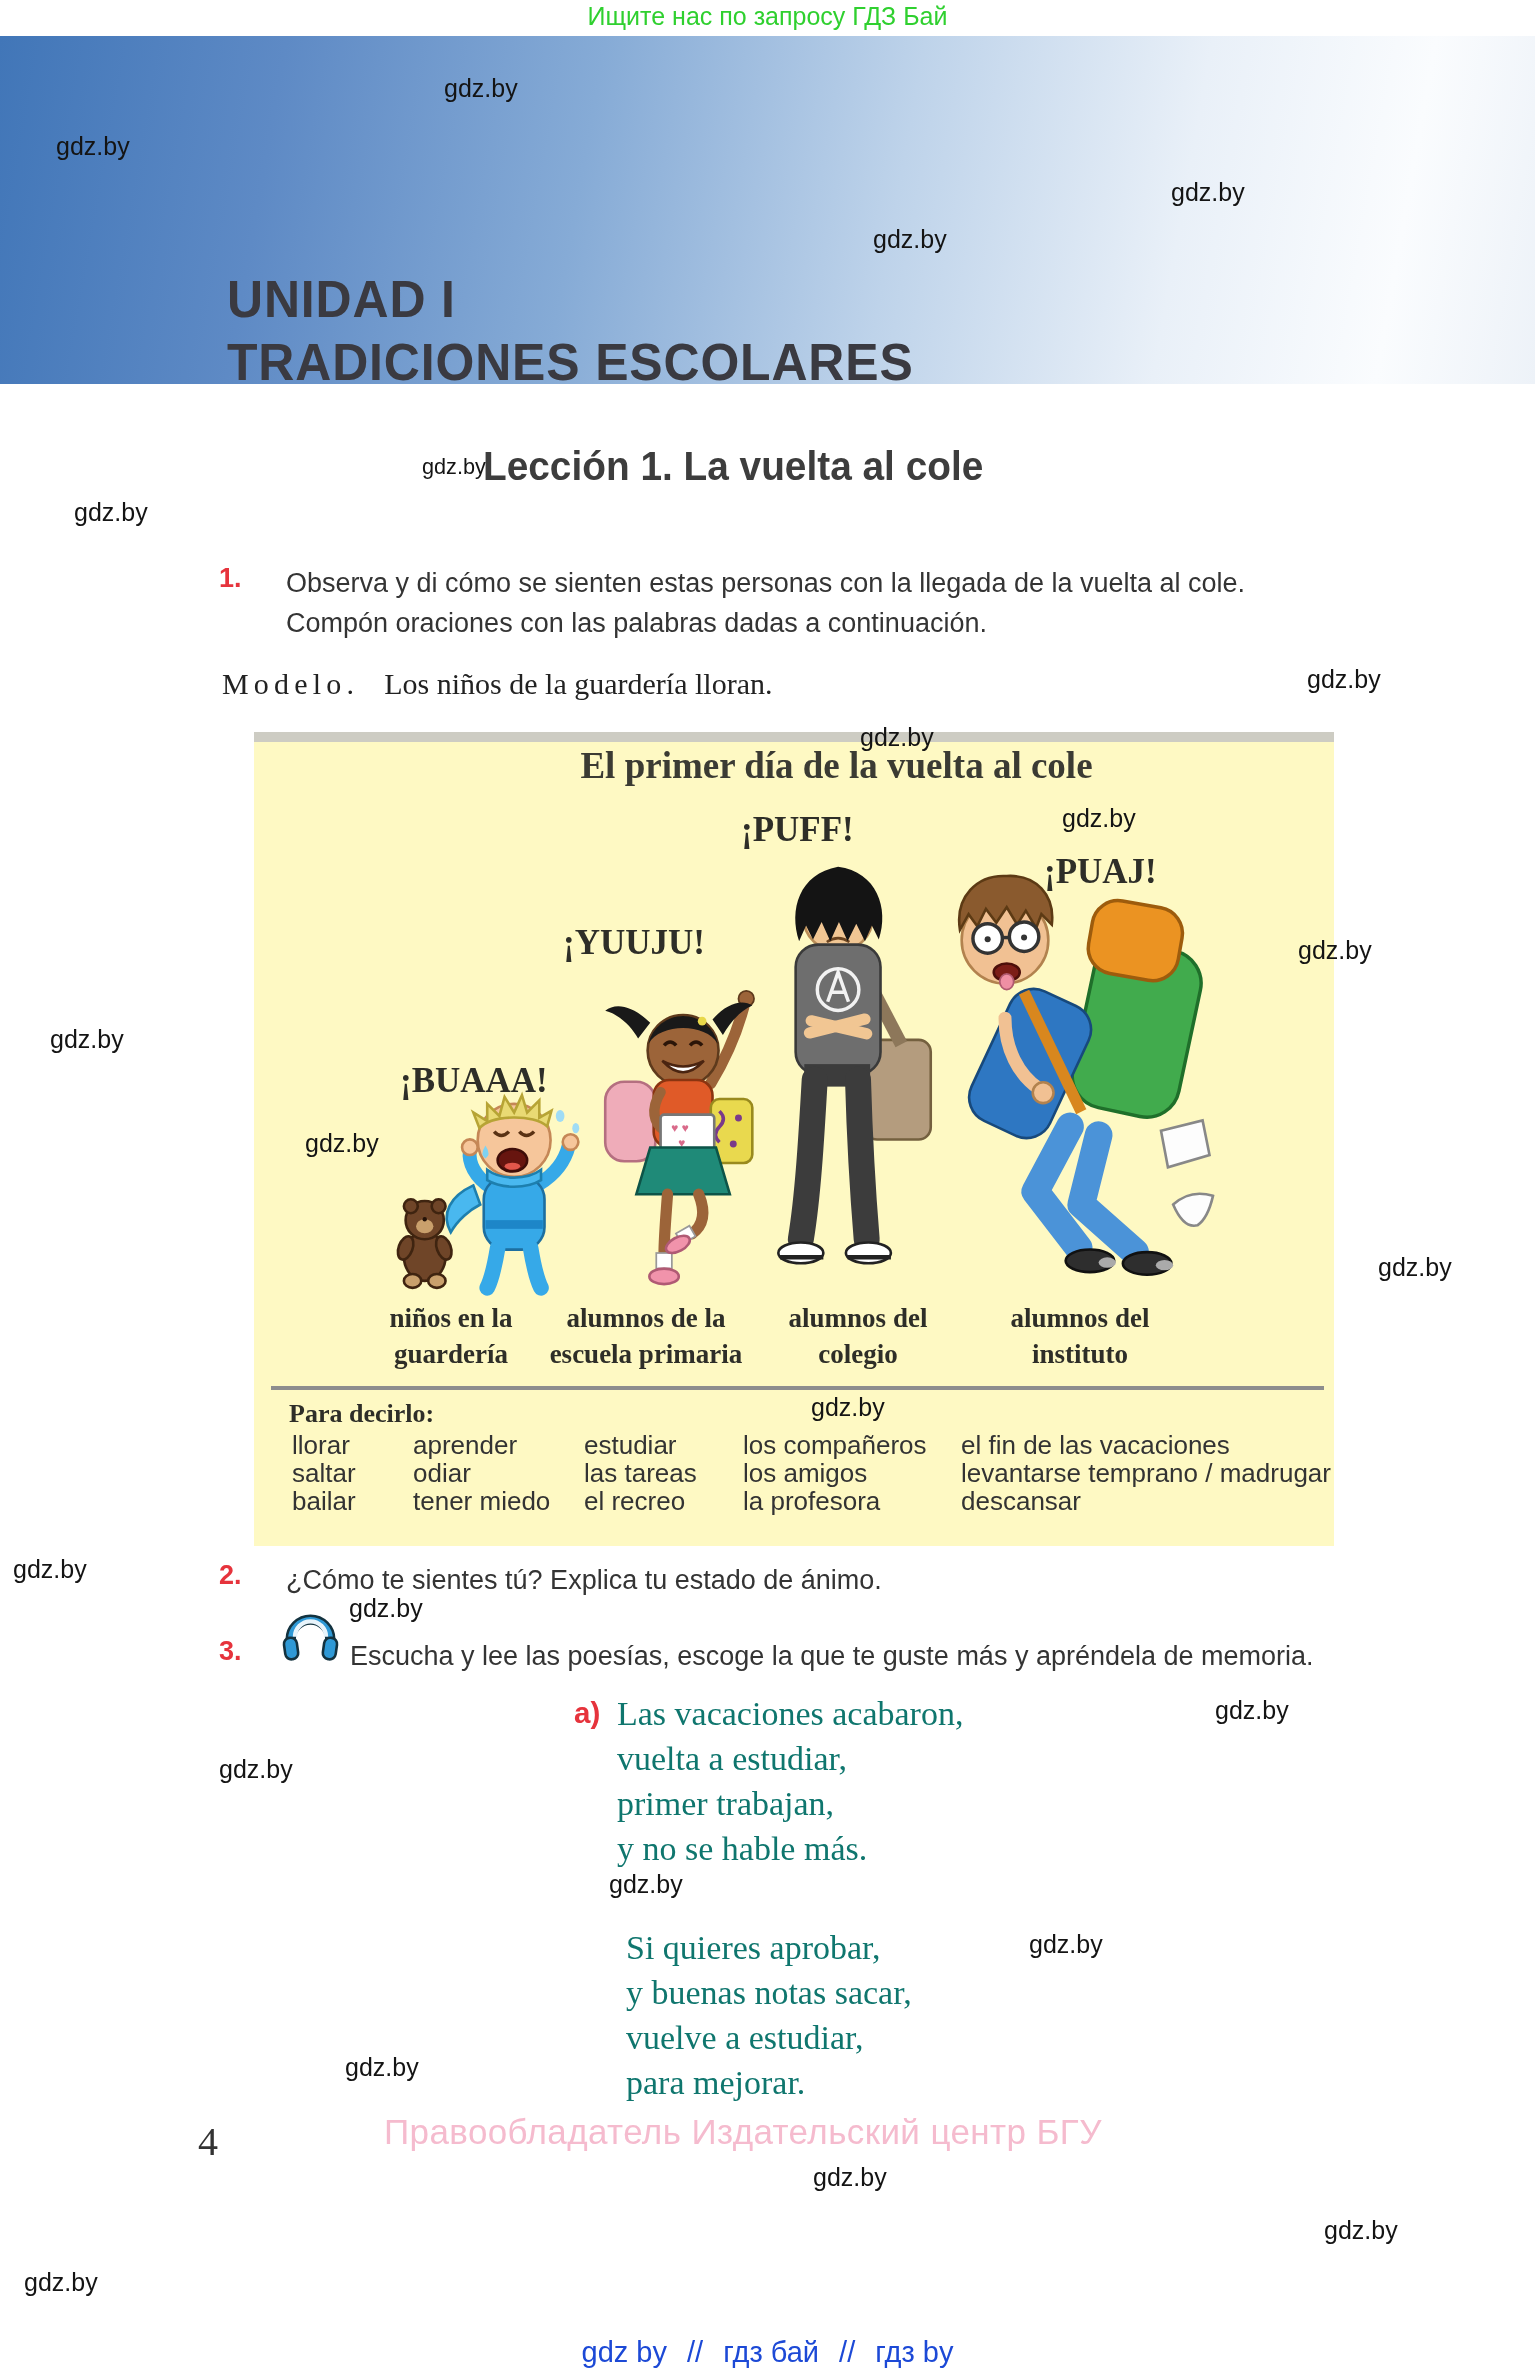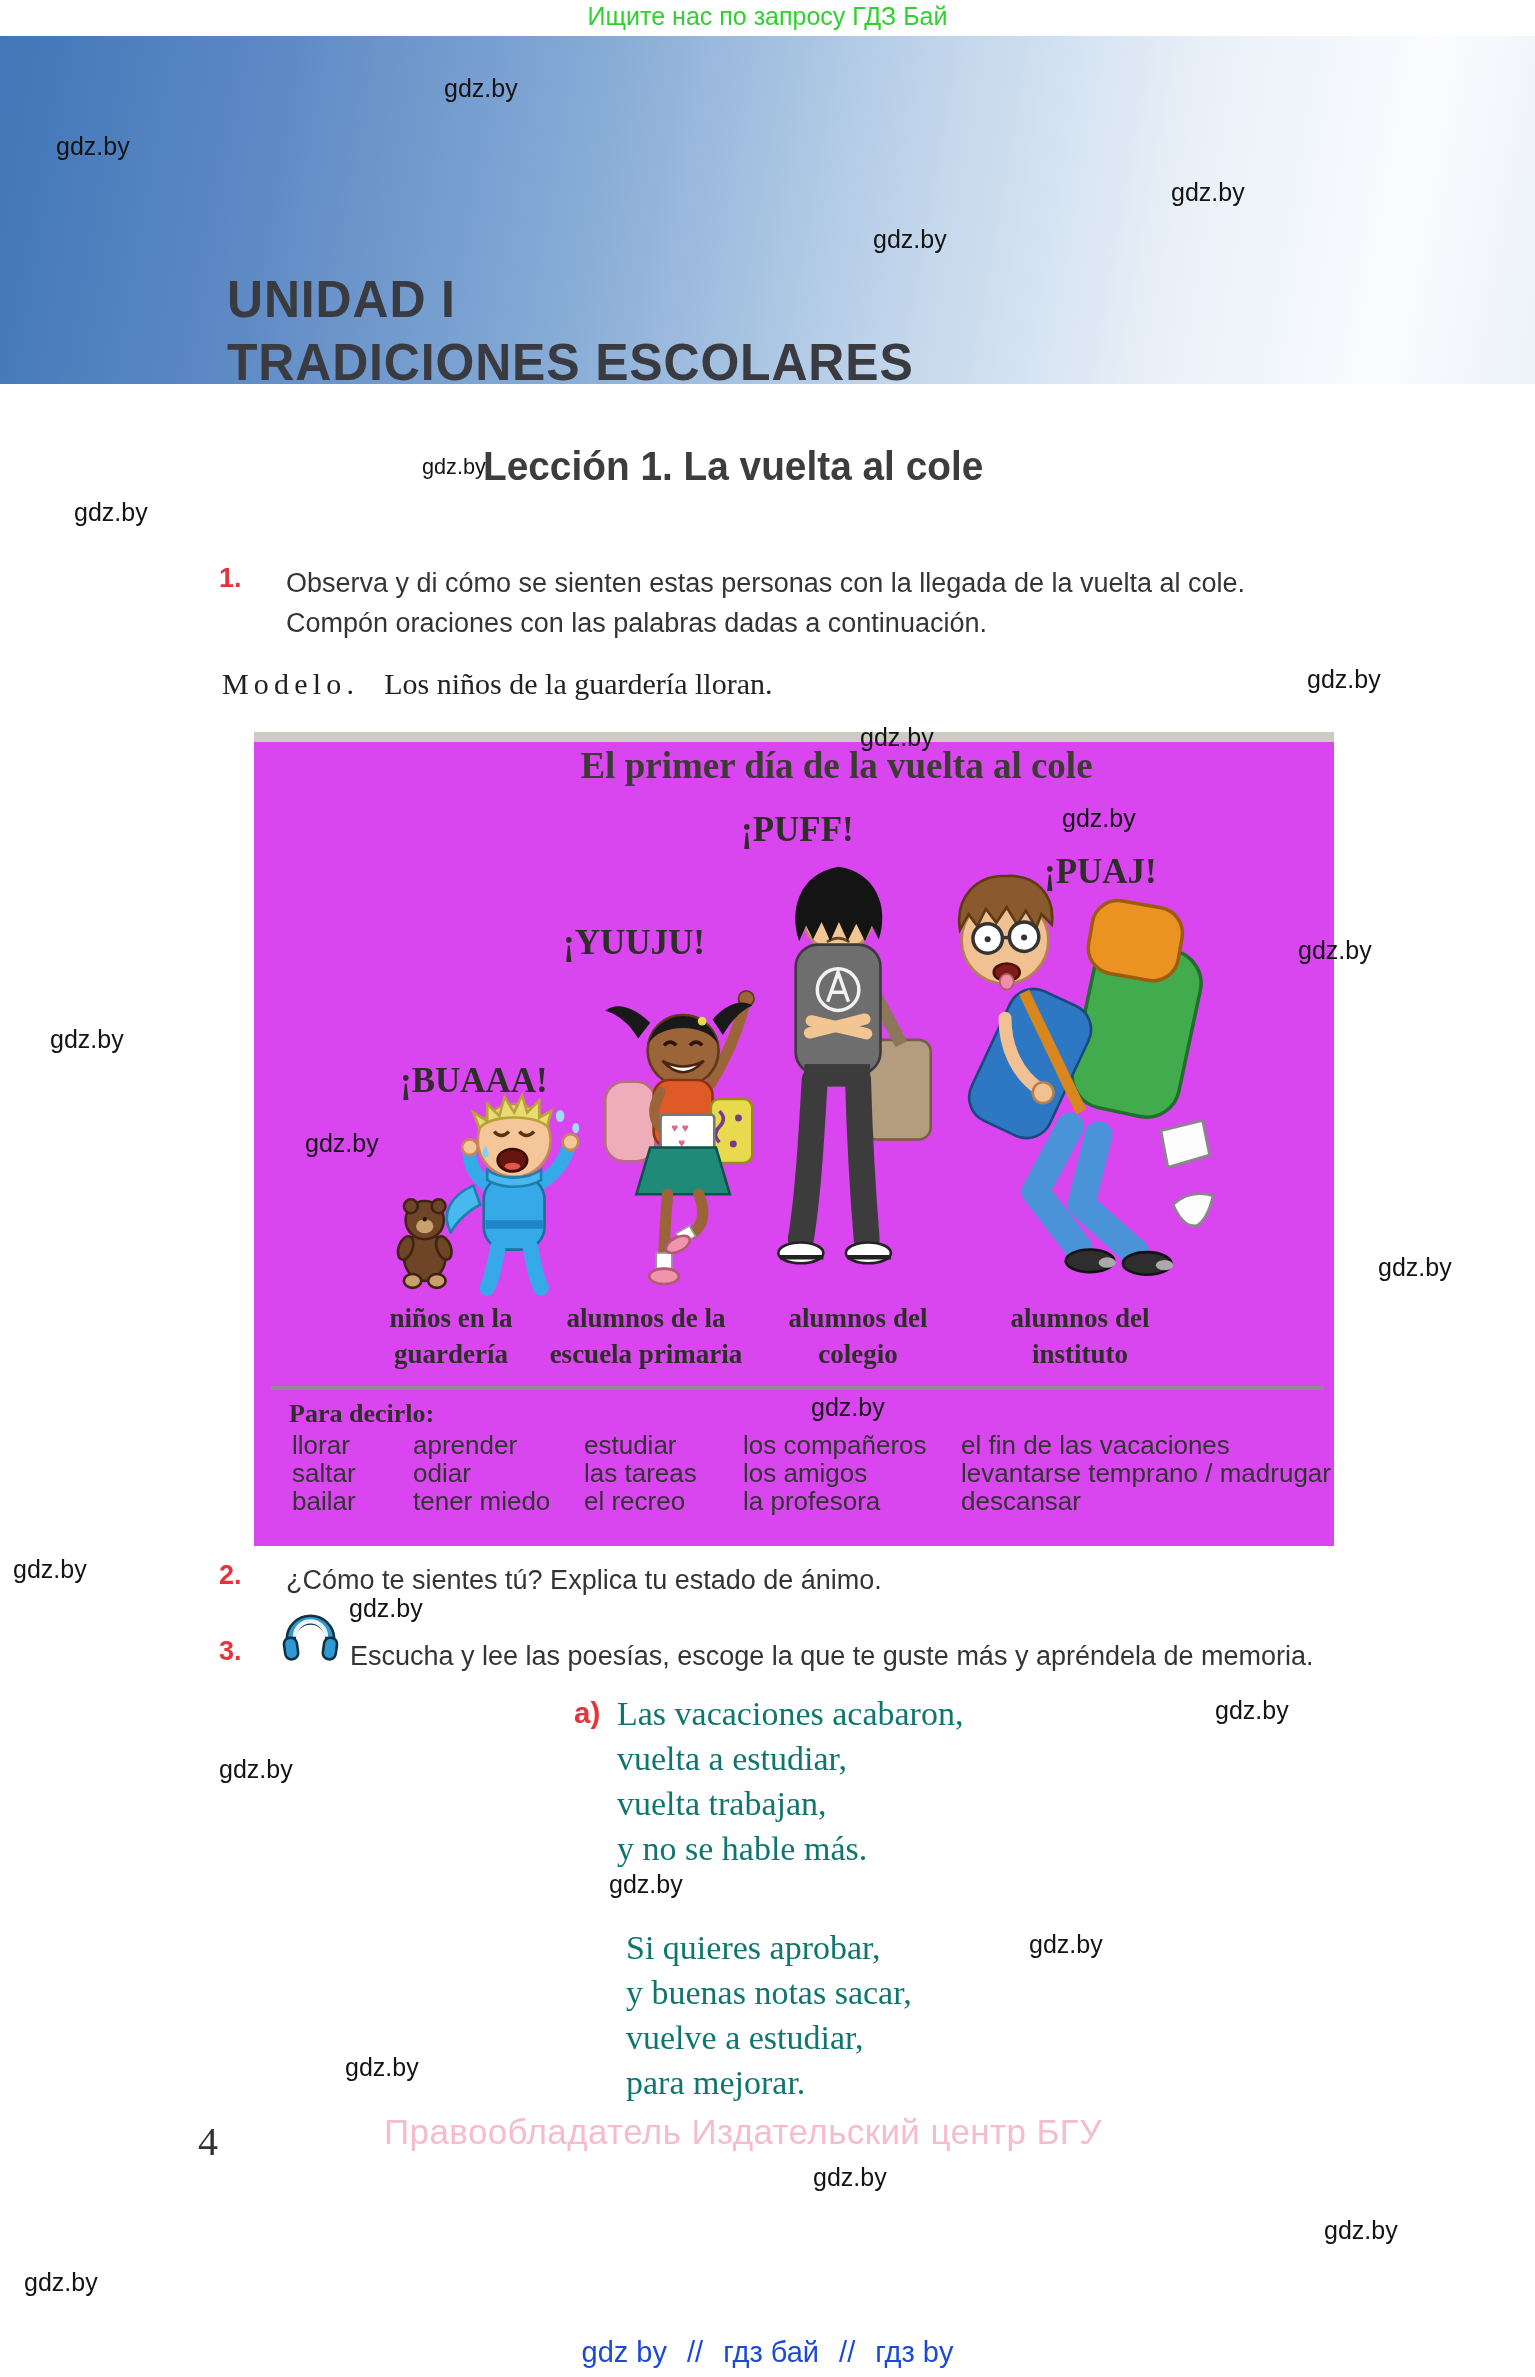--- a/index.html
+++ b/index.html
@@ -28,21 +28,21 @@
   
   .ex-num{position:absolute;font-size:27px;font-weight:bold;color:#e6333c;}
   .ex-text{position:absolute;font-size:27px;color:#343434;line-height:40px;}
 
   .modelo{position:absolute;left:222px;top:667px;font-family:"Liberation Serif",serif;
           font-size:30px;color:#222;white-space:nowrap;}
   .modelo-label{letter-spacing:5.2px;margin-right:25px;}
 
   
   .ybox{position:absolute;left:254px;top:732px;width:1080px;height:814px;
-        background:#d946ef;z-index:1;}
+        background:#fef9c3;z-index:1;}
   .ybox-strip{position:absolute;left:0;top:0;width:100%;height:9.5px;background:#cdccc3;}
   .ybox-title{position:absolute;left:85px;right:0;top:12px;text-align:center;
               font-family:"Liberation Serif",serif;font-weight:bold;font-size:37px;color:#3b3b33;}
   .excl{position:absolute;font-family:"Liberation Serif",serif;font-weight:bold;
         font-size:35px;color:#2e2e28;white-space:nowrap;}
   .char{position:absolute;}
   .grp{position:absolute;top:568px;width:234px;text-align:center;
        font-family:"Liberation Serif",serif;font-weight:bold;font-size:27px;
        color:#2e2e28;line-height:36px;}
   .separator{position:absolute;left:17.3px;top:654px;width:1053px;height:4.3px;background:#8d8d8d;}
@@ -269,21 +269,21 @@
     <path d="M15 31 a18 18 0 0 1 36 0" stroke="#e8f4fb" stroke-width="5" fill="none"></path>
     <rect x="3" y="32" width="15" height="25" rx="7" fill="#2f99d6" stroke="#13323f" stroke-width="3" transform="rotate(-8 10.5 44.5)"></rect>
     <rect x="48" y="32" width="15" height="25" rx="7" fill="#2f99d6" stroke="#13323f" stroke-width="3" transform="rotate(8 55.5 44.5)"></rect>
   </svg>
   <div class="ex-text" style="left:350px;top:1636px;width:1040px;">Escucha y lee las poesías, escoge la que te guste más y apréndela de memoria.</div>
 
   <span class="poem-label">a)</span>
   <div class="stanza" style="left:617px;top:1691px;">
     <div>Las vacaciones acabaron,</div>
     <div>vuelta a estudiar,</div>
-    <div>vuelta trabajan,</div>
+    <div>primer trabajan,</div>
     <div>y no se hable más.</div>
   </div>
   <div class="stanza" style="left:626px;top:1925px;">
     <div>Si quieres aprobar,</div>
     <div>y buenas notas sacar,</div>
     <div>vuelve a estudiar,</div>
     <div>para mejorar.</div>
   </div>
 
   <div class="page-num">4</div>

